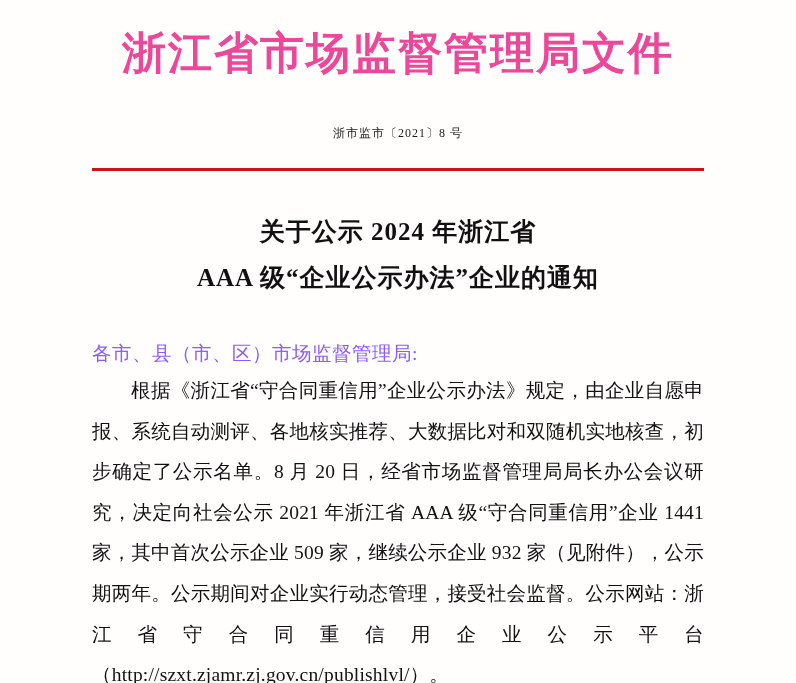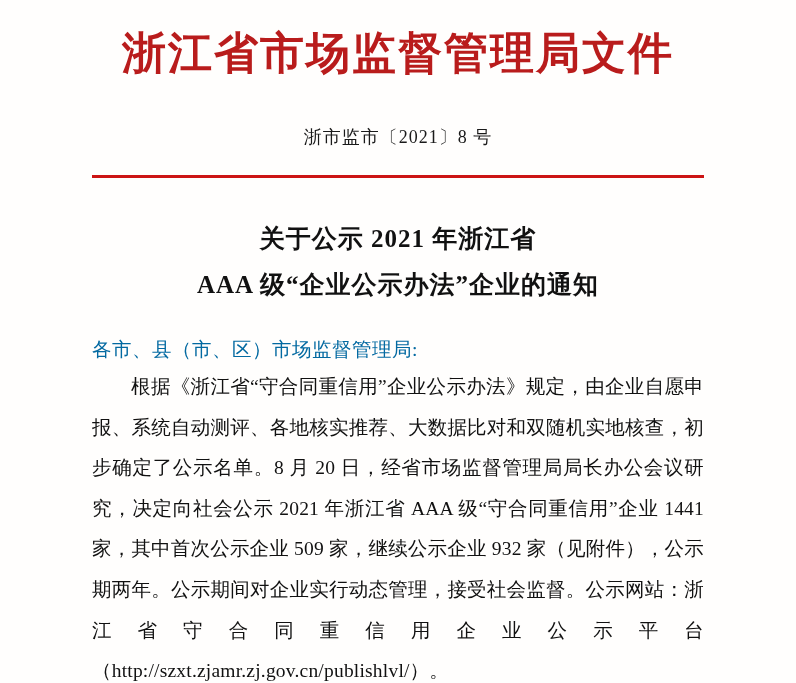--- a/index.html
+++ b/index.html
@@ -16,32 +16,32 @@
   .page {
     position: relative;
     width: 796px;
     height: 683px;
     background: #fffefd;
     box-sizing: border-box;
     padding: 0 92px;
   }
   .masthead {
     text-align: center;
-    color: #b91c1c;
+    color: #ec4899;
     font-family: "Liberation Serif", "DejaVu Serif", serif;
     font-weight: bold;
     font-size: 44px;
     letter-spacing: 2px;
     line-height: 1.2;
     padding-top: 28px;
     white-space: nowrap;
   }
   .doc-number {
     text-align: center;
-    font-size: 18px;
+    font-size: 12px;
     color: #1a1a1a;
     margin-top: 44px;
     letter-spacing: 1px;
   }
   .red-rule {
     height: 3px;
     background: #cc1414;
     margin: 26px 0 0 0;
   }
   .title {
@@ -51,22 +51,22 @@
     color: #111111;
     line-height: 1.85;
     margin-top: 38px;
     letter-spacing: 1px;
   }
   .title-line {
     display: block;
   }
   .salutation {
     font-size: 19.5px;
-    color: #0369a1;
-    margin-top: 28px;
+    color: #8b5cf6;
+    margin-top: 39px;
     letter-spacing: 0.5px;
   }
   .body-text {
     font-size: 19.5px;
     color: #111111;
     line-height: 2.08;
     text-align: justify;
     text-justify: inter-ideograph;
     margin-top: 4px;
     letter-spacing: 0.2px;
@@ -81,21 +81,21 @@
 
 <div class="page">
 
   <div class="masthead">浙江省市场监督管理局文件</div>
 
   <div class="doc-number">浙市监市〔2021〕8 号</div>
 
   <div class="red-rule"></div>
 
   <div class="title">
-    <span class="title-line">关于公示 2021 年浙江省</span>
+    <span class="title-line">关于公示 2024 年浙江省</span>
     <span class="title-line">AAA 级“企业公示办法”企业的通知</span>
   </div>
 
   <div class="salutation">各市、县（市、区）市场监督管理局:</div>
 
   <div class="body-text">
     <span class="indent"></span><span>根据《浙江省“守合同重信用”企业公示办法》规定，由企业自愿申报、系统自动测评、各地核实推荐、大数据比对和双随机实地核查，初步确定了公示名单。8 月 20 日，经省市场监督管理局局长办公会议研究，决定向社会公示 2021 年浙江省 AAA 级“守合同重信用”企业 1441 家，其中首次公示企业 509 家，继续公示企业 932 家（见附件），公示期两年。公示期间对企业实行动态管理，接受社会监督。公示网站：浙江省守合同重信用企业公示平台（http://szxt.zjamr.zj.gov.cn/publishlvl/）。</span>
   </div>
 
 </div>

